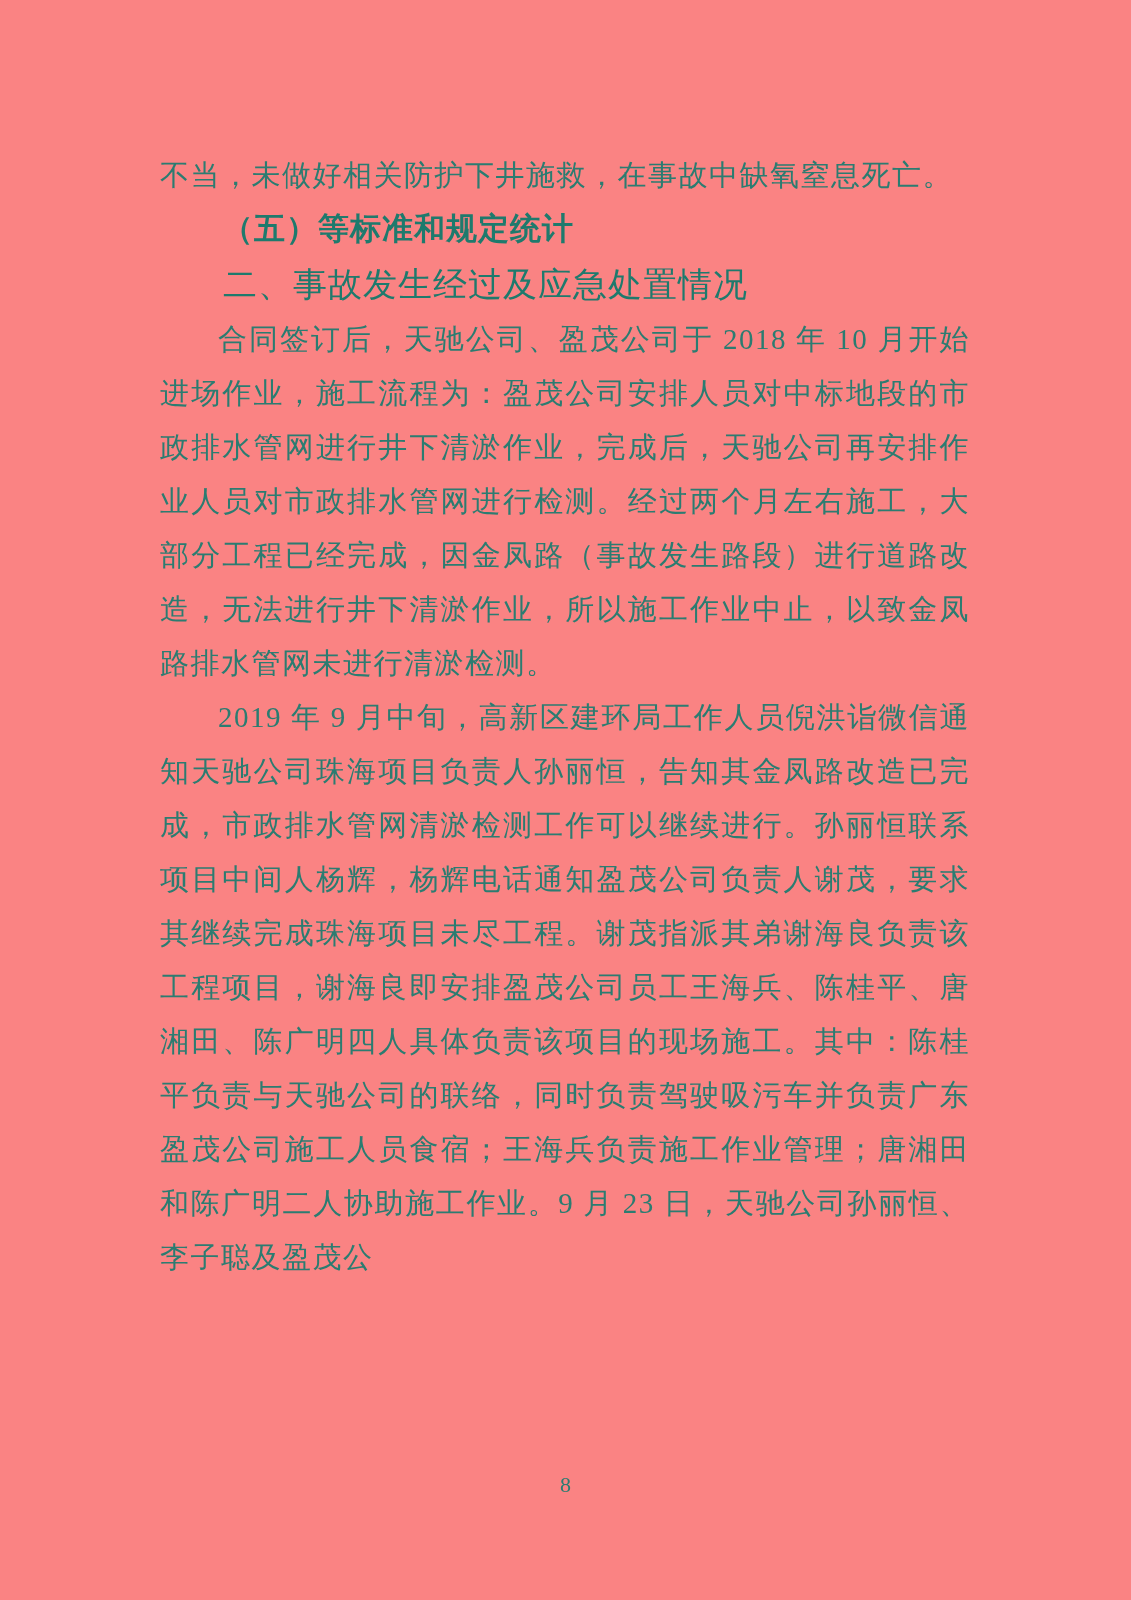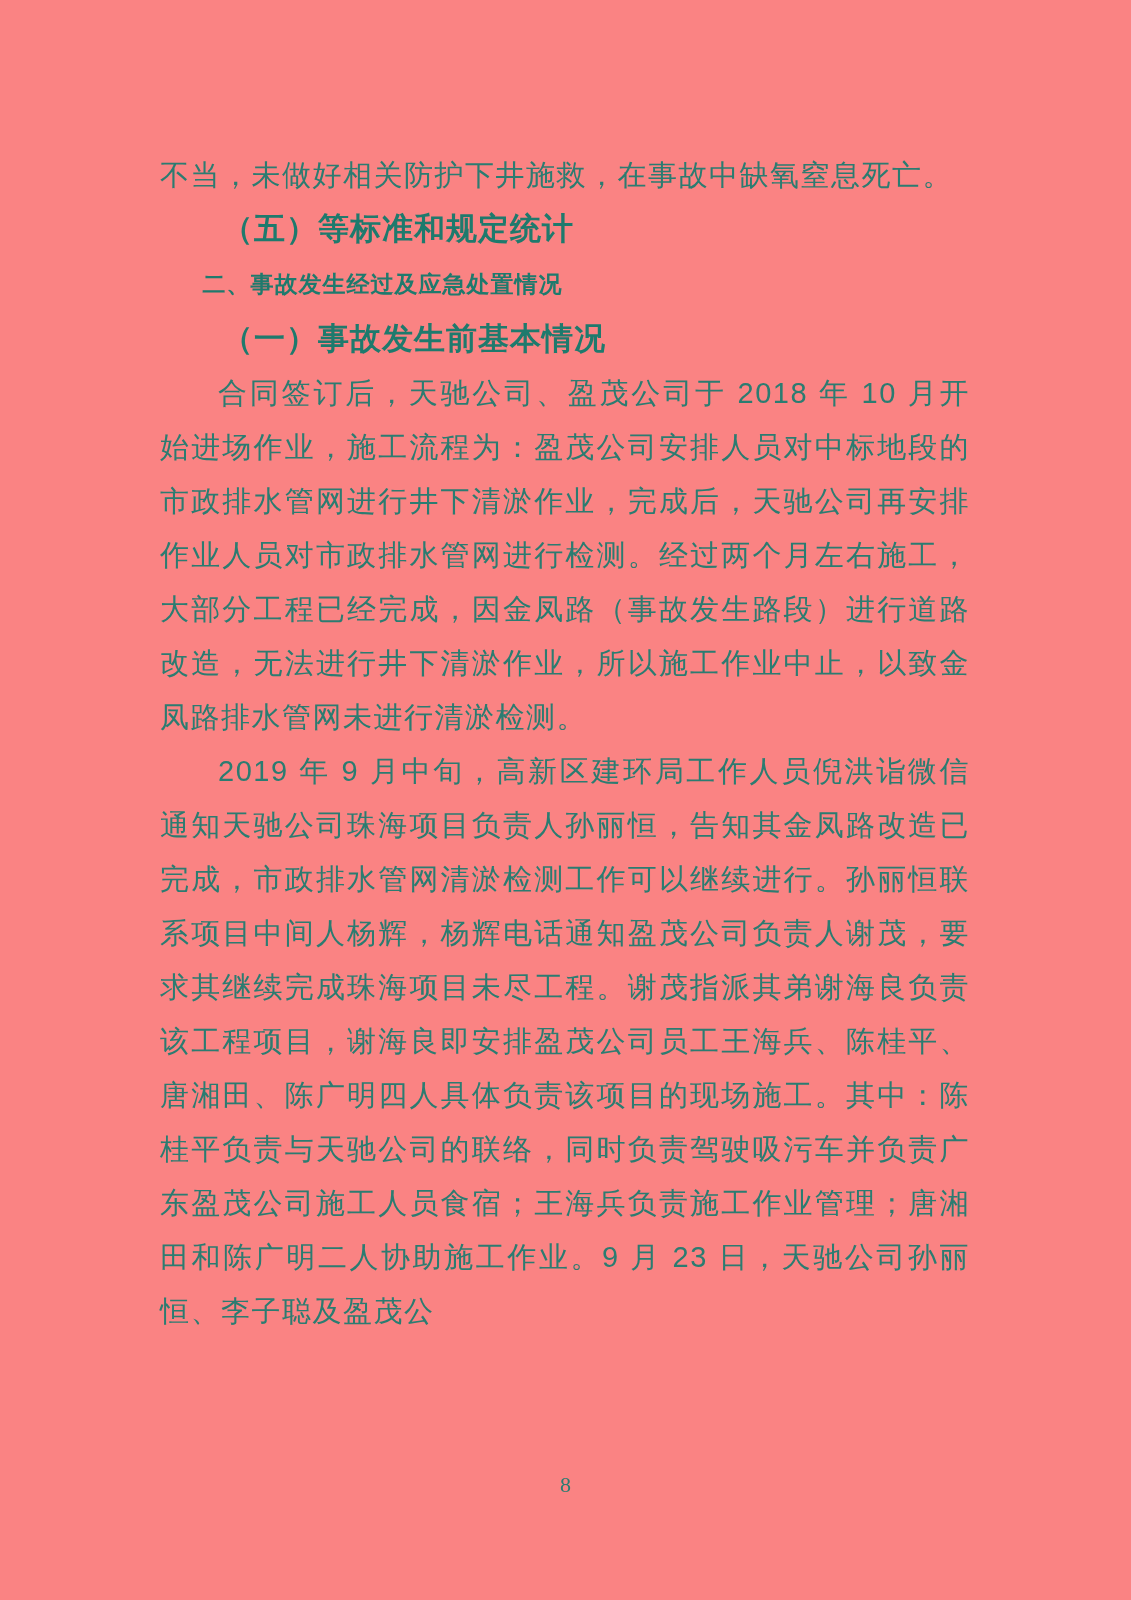--- a/index.html
+++ b/index.html
@@ -23,21 +23,21 @@
     position: absolute;
     left: 160px;
     top: 148px;
     width: 810px;
   }
   .content p {
     margin: 0;
     padding: 0;
   }
   .body {
-    font-family: Liberation Sans, sans-serif;
+    font-family: Liberation Serif, serif;
     font-size: 29px;
     line-height: 54px;
     letter-spacing: 1.5px;
     color: #2b7c71;
     text-align: justify;
     text-justify: inter-ideograph;
     text-indent: 2em;
   }
   .no-indent {
     text-indent: 0;
@@ -46,22 +46,22 @@
     font-family: "Liberation Serif", "DejaVu Serif", serif;
     font-weight: bold;
     font-size: 31px;
     line-height: 54px;
     letter-spacing: 1px;
     color: #1e7a6d;
     text-indent: 2em;
   }
   .h-main {
     font-family: "Liberation Sans", "DejaVu Sans", sans-serif;
-    font-weight: bold;
-    font-size: 23px;
+    font-weight: normal;
+    font-size: 34px;
     line-height: 56px;
     letter-spacing: 1px;
     color: #1e7a6d;
     text-indent: 1.85em;
   }
   .footer {
     position: absolute;
     left: 0;
     top: 1472px;
     width: 1131px;
@@ -74,20 +74,19 @@
   }
 </style>
 </head>
 <body>
 
 <div class="page">
   <div class="content">
     <p class="body no-indent">不当，未做好相关防护下井施救，在事故中缺氧窒息死亡。</p>
     <p class="h-sub">（五）等标准和规定统计</p>
     <p class="h-main">二、事故发生经过及应急处置情况</p>
-    <p class="h-sub">（一）事故发生前基本情况</p>
     <p class="body">合同签订后，天驰公司、盈茂公司于 2018 年 10 月开始进场作业，施工流程为：盈茂公司安排人员对中标地段的市政排水管网进行井下清淤作业，完成后，天驰公司再安排作业人员对市政排水管网进行检测。经过两个月左右施工，大部分工程已经完成，因金凤路（事故发生路段）进行道路改造，无法进行井下清淤作业，所以施工作业中止，以致金凤路排水管网未进行清淤检测。</p>
     <p class="body">2019 年 9 月中旬，高新区建环局工作人员倪洪诣微信通知天驰公司珠海项目负责人孙丽恒，告知其金凤路改造已完成，市政排水管网清淤检测工作可以继续进行。孙丽恒联系项目中间人杨辉，杨辉电话通知盈茂公司负责人谢茂，要求其继续完成珠海项目未尽工程。谢茂指派其弟谢海良负责该工程项目，谢海良即安排盈茂公司员工王海兵、陈桂平、唐湘田、陈广明四人具体负责该项目的现场施工。其中：陈桂平负责与天驰公司的联络，同时负责驾驶吸污车并负责广东盈茂公司施工人员食宿；王海兵负责施工作业管理；唐湘田和陈广明二人协助施工作业。9 月 23 日，天驰公司孙丽恒、李子聪及盈茂公</p>
   </div>
   <div class="footer">
     <span class="page-num">8</span>
   </div>
 </div>
 
 </body></html>

